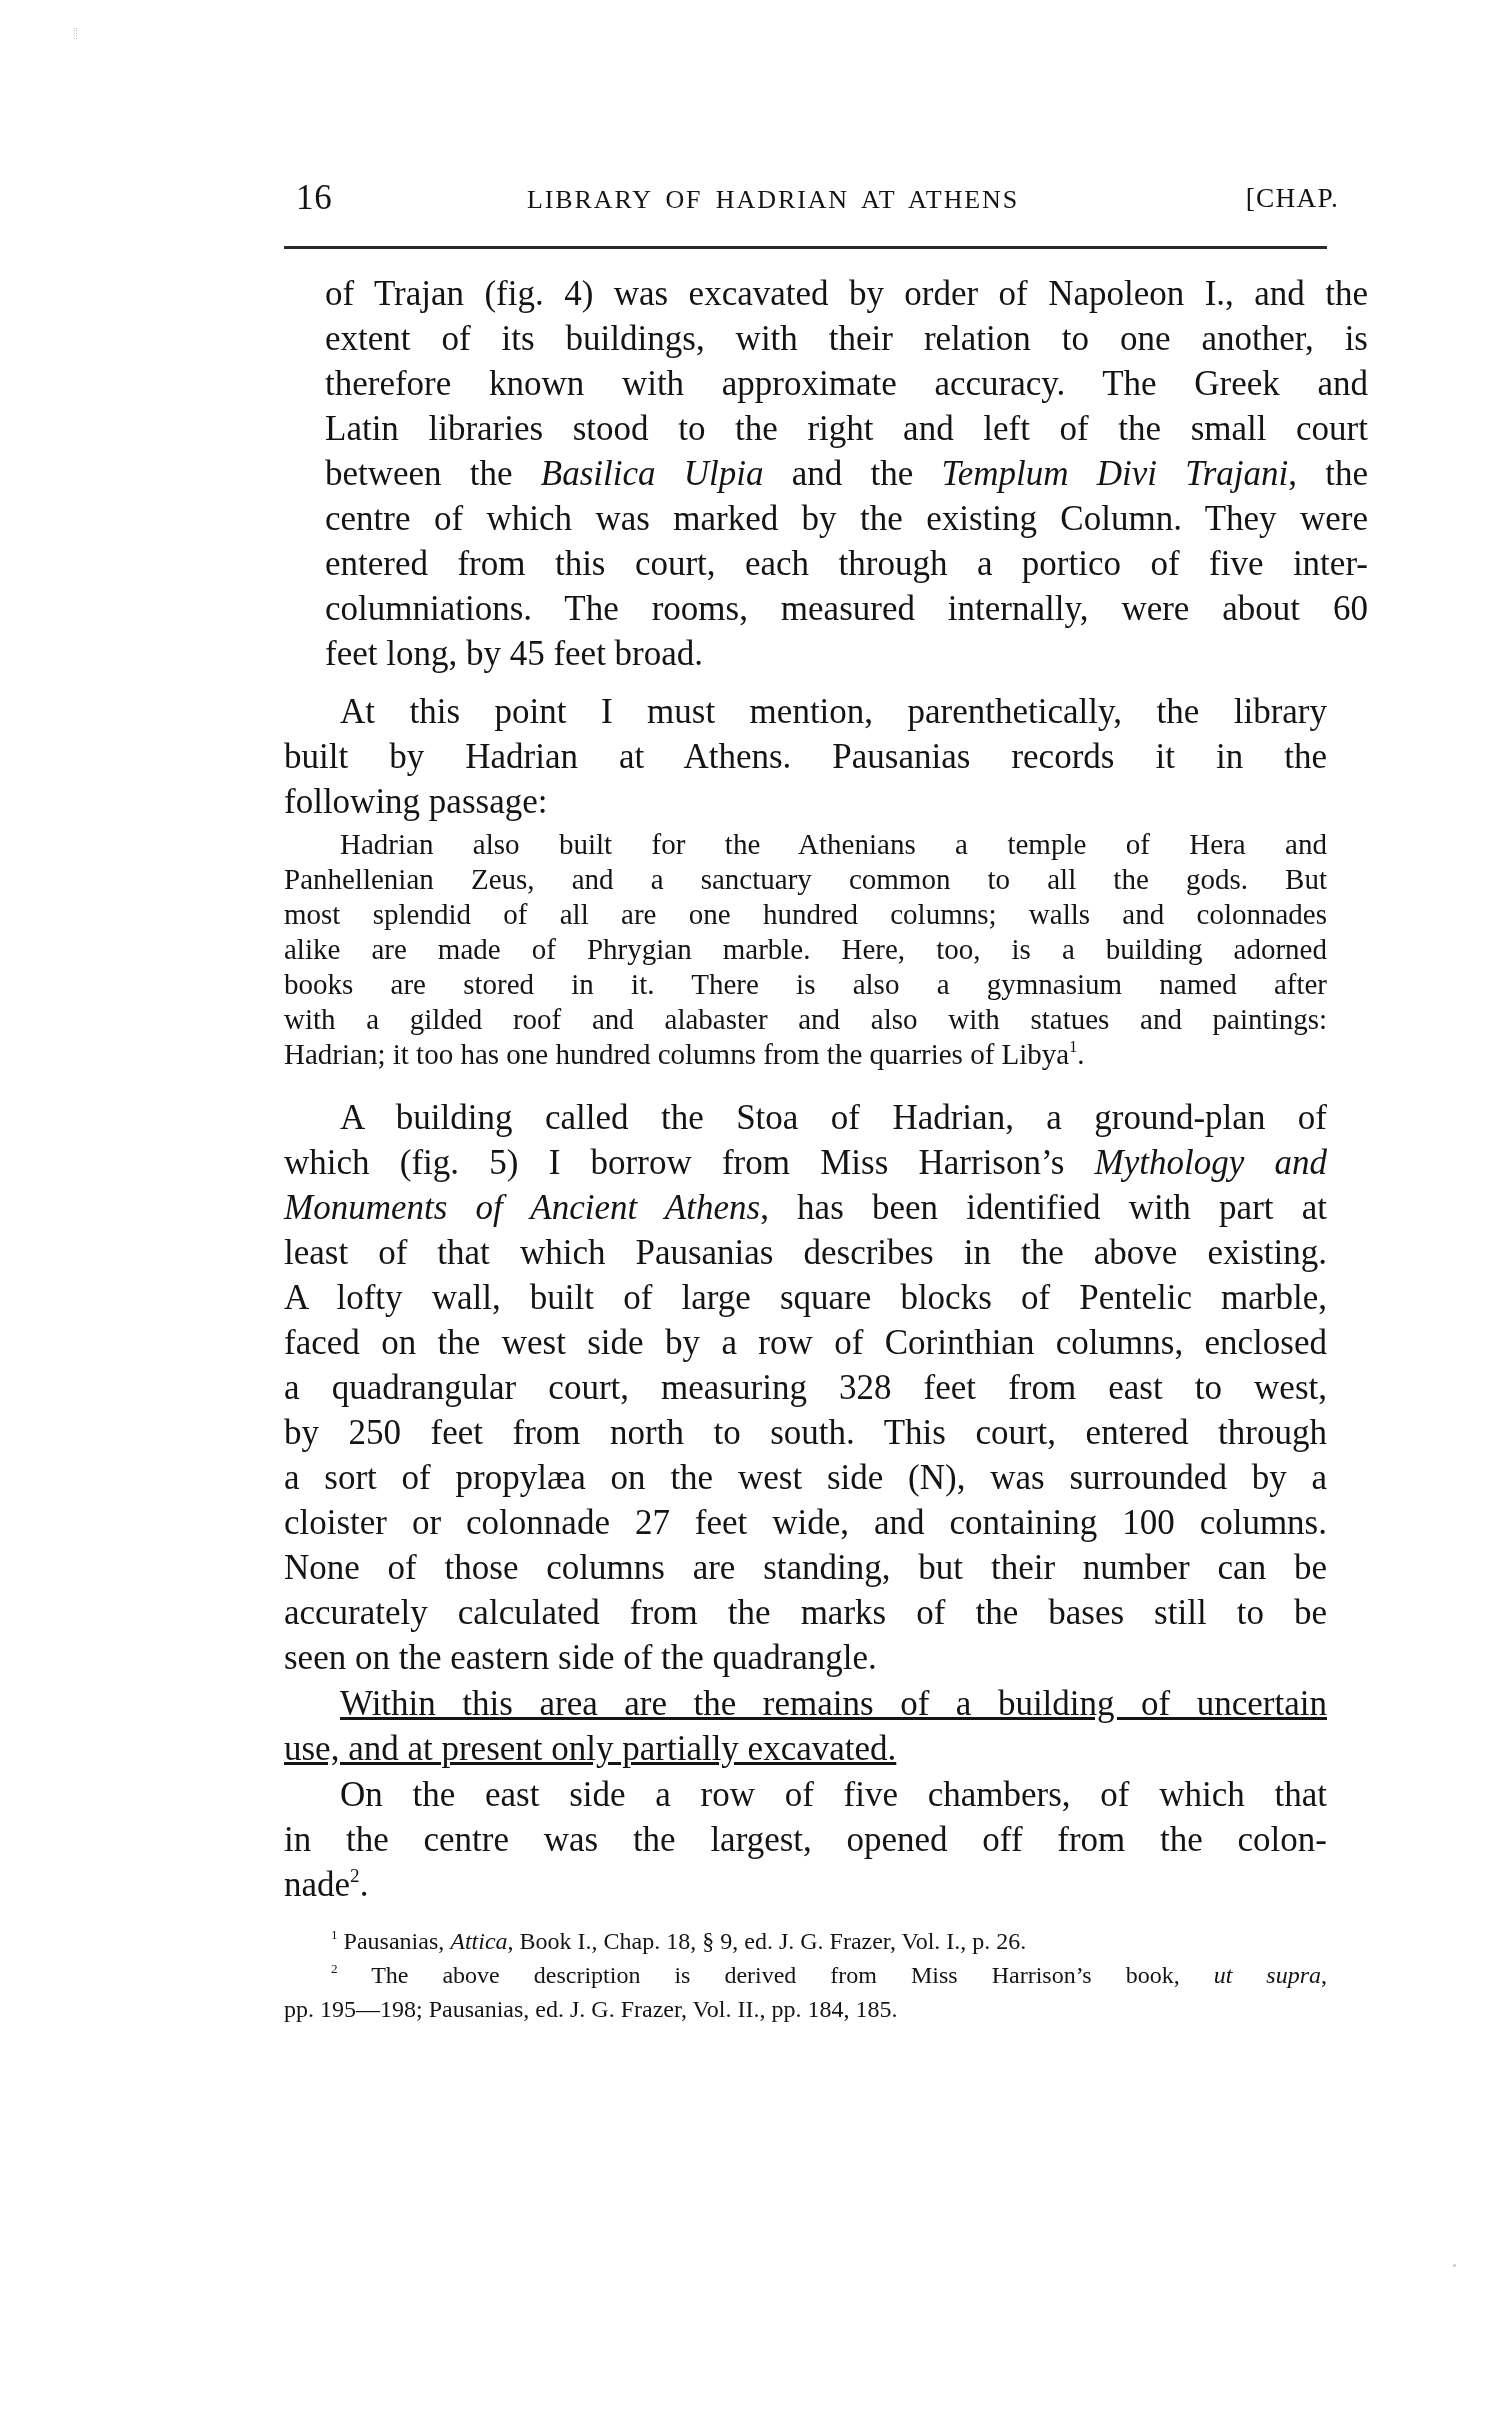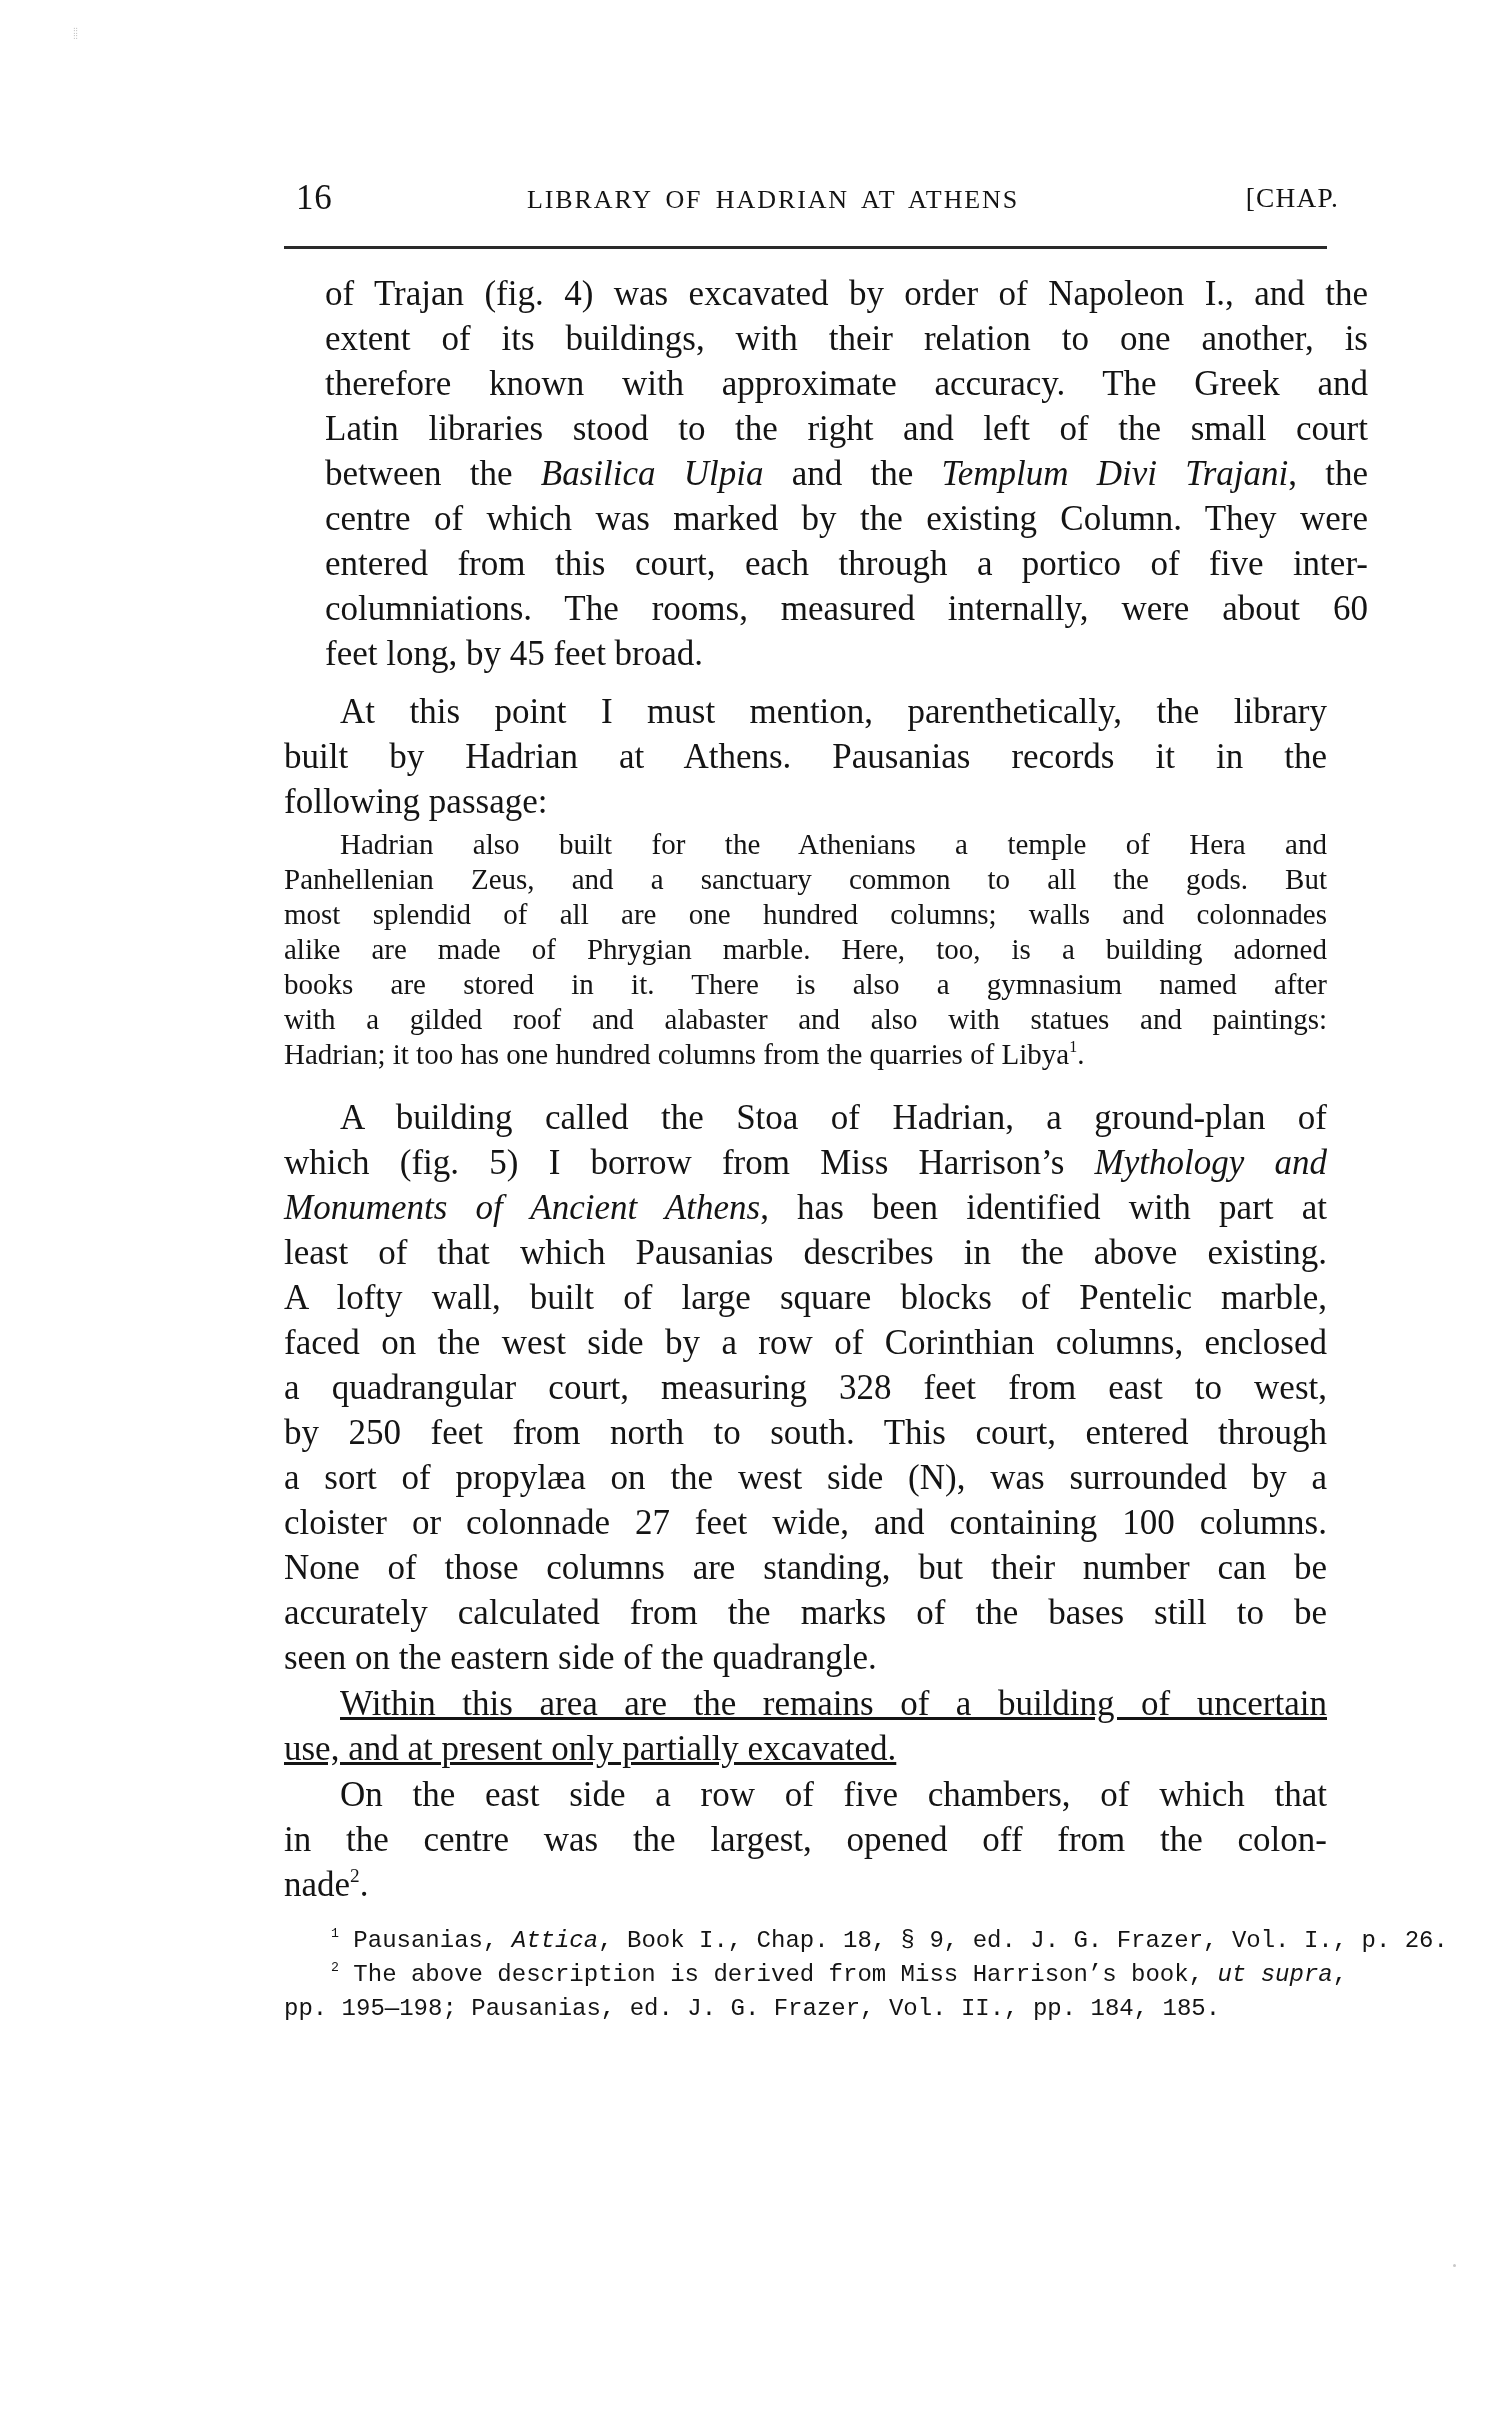--- a/index.html
+++ b/index.html
@@ -171,18 +171,18 @@
   <span class="line body-line indent">Within this area are the remains of a building of uncertain</span>
   <span class="line body-line last">use, and at present only partially excavated.</span>
 </div>
 
 <div class="block" style="top:1772px;">
   <span class="line body-line indent">On the east side a row of five chambers, of which that</span>
   <span class="line body-line">in the centre was the largest, opened off from the colon-</span>
   <span class="line body-line last"><span>nade</span><sup>2</sup><span>.</span></span>
 </div>
 
-<div class="block" style="top:1924px;font-family:Liberation Mono, monospace;">
+<div class="block" style="top:1924px;">
   <span class="line fn-line fn-indent last"><sup>1</sup><span> Pausanias, </span><i>Attica</i><span>, Book I., Chap. 18, § 9, ed. J. G. Frazer, Vol. I., p. 26.</span></span>
   <span class="line fn-line fn-indent"><sup>2</sup><span> The above description is derived from Miss Harrison’s book, </span><i>ut supra</i><span>,</span></span>
   <span class="line fn-line last">pp. 195—198; Pausanias, ed. J. G. Frazer, Vol. II., pp. 184, 185.</span>
 </div>
 
 
 </body></html>

